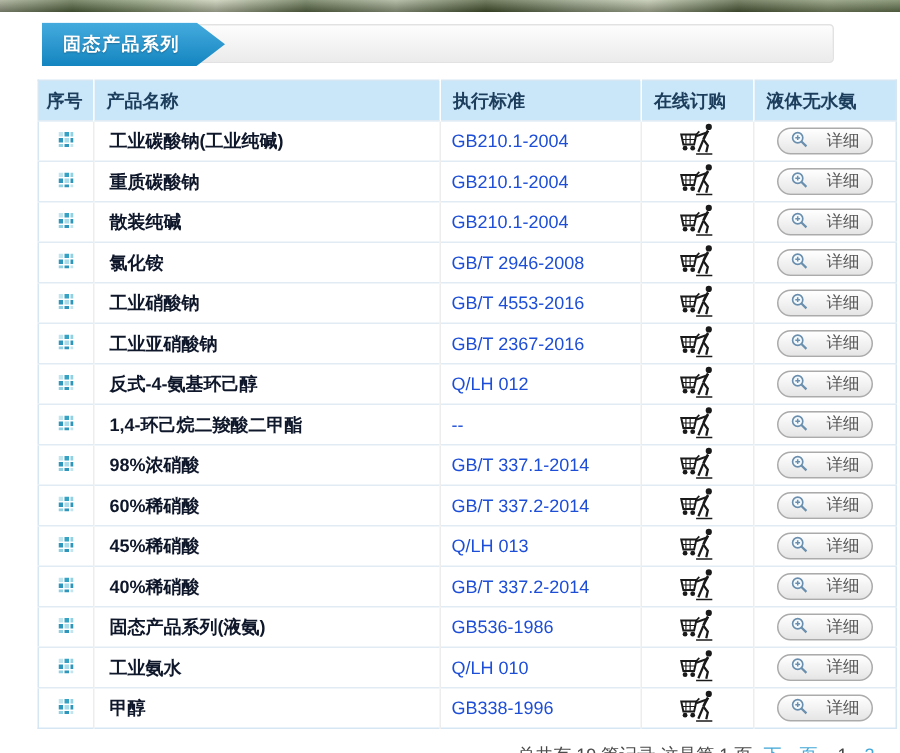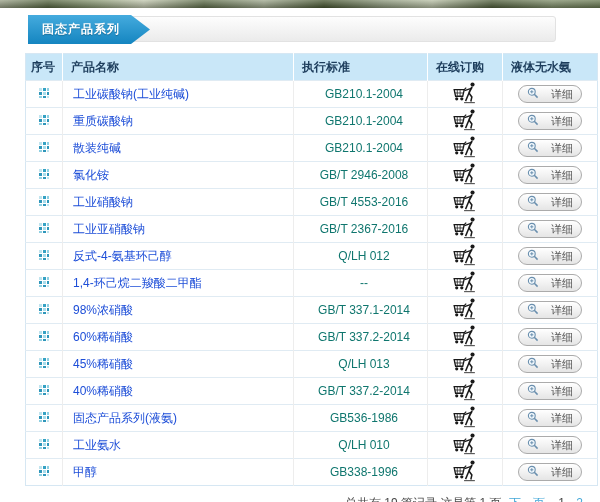--- a/index.html
+++ b/index.html
@@ -24,23 +24,23 @@
   table.products { width: 572px; margin: 11px 0 0 25px; border-collapse: collapse;
     table-layout: fixed; border: 1px solid #d6e7f3; }
   .products th { height: 27px; background: #c9e7f8; color: #1d3d5c; font-size: 12px;
     font-weight: bold; text-align: left; padding-left: 8px; border-right: 1px solid #fff; }
   .products th.h-idx { padding-left: 5px; }
   .products th:last-child { border-right: none; }
   .products td { height: 26px; font-size: 12px; border-top: 1px solid #e0ebf3;
     border-right: 1px solid #ededed; background: #fff; }
   .products td:last-child { border-right: none; }
   .c-idx { text-align: center; }
-  .c-name a { color: #1d4ed8; font-weight: normal; text-decoration: none; padding-left: 10px;
+  .c-name a { color: #0f172a; font-weight: bold; text-decoration: none; padding-left: 10px;
     display: inline-block; }
-  .c-std { color: #0f766e; padding-left: 7px; text-align: center; }
+  .c-std { color: #1d4ed8; padding-left: 7px; }
   .c-order, .c-detail { text-align: center; }
   .c-order a { display: inline-block; line-height: 0; cursor: pointer; }
 
   .detail-btn { display: inline-flex; align-items: center; gap: 12px; height: 18px;
     padding: 0 8px; border: 1px solid #ababab; border-radius: 9px;
     background: linear-gradient(#ffffff, #e5e5e5); font-size: 11px; color: #555;
     cursor: pointer; font-family: inherit; line-height: 1; }
 
   .pagination { margin: 9px 17px 0 0; text-align: right; font-size: 12px; color: #4a4a4a; }
   .pagination a { color: #45a8d8; text-decoration: none; cursor: pointer; }

